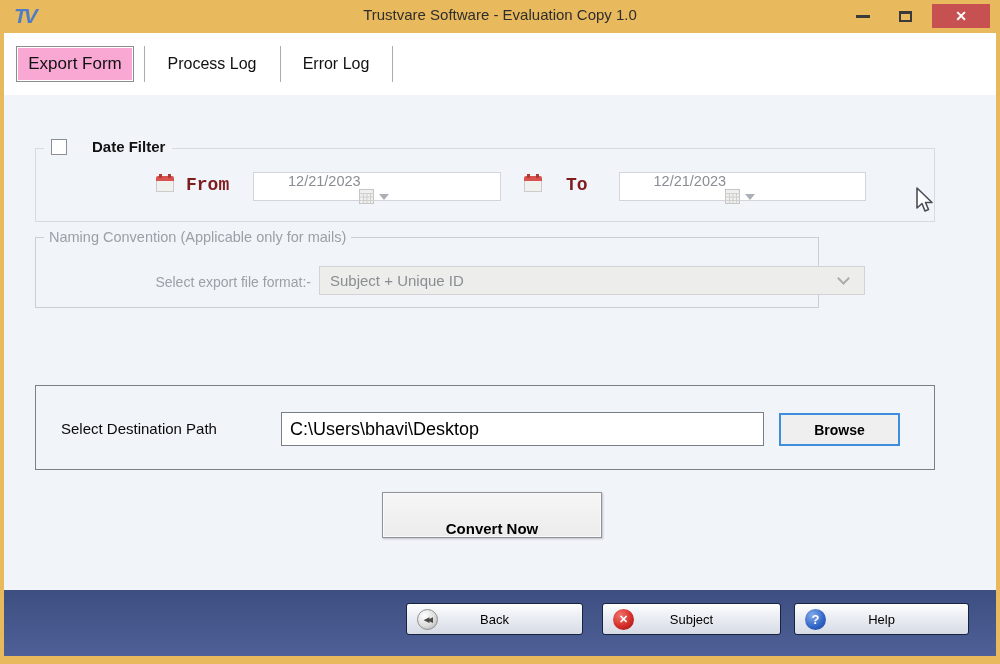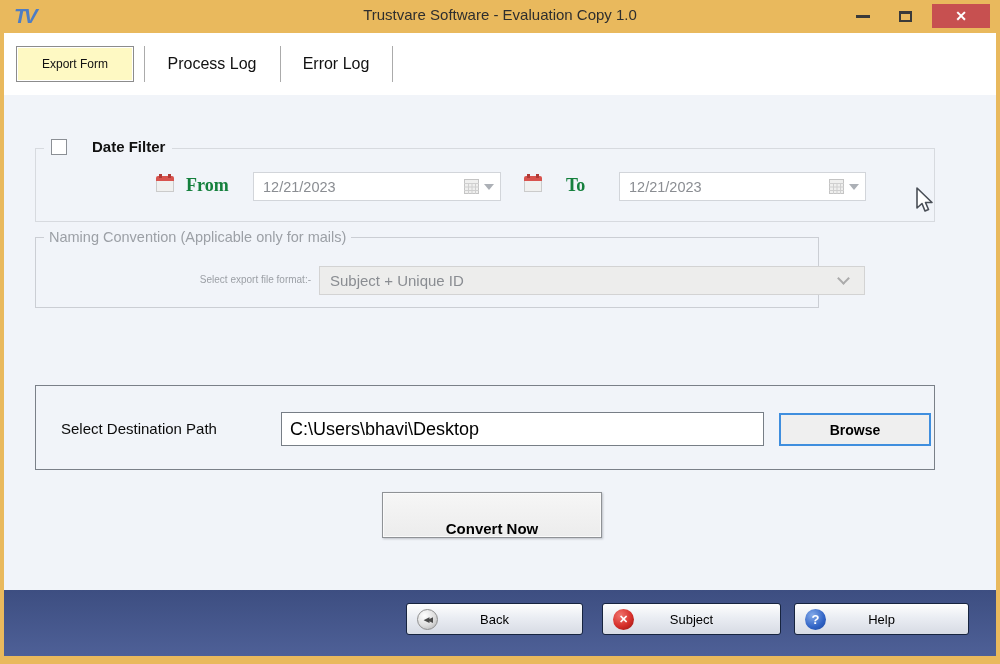--- a/index.html
+++ b/index.html
@@ -31,24 +31,24 @@
     color:#FFFFFF; font-size:14px; font-weight:bold;
   }
   
   .body {
     position:absolute; top:33px; left:4px; right:4px; bottom:8px;
     background:#F1F4F9; display:flex; flex-direction:column;
   }
   .tabstrip { height:62px; background:#FFFFFF; position:relative; flex:none; }
   .tab-active {
     position:absolute; left:12px; top:13px; width:118px; height:36px;
-    background:#fef9c3; border:1px solid #8C8C8C;
+    background:#f9a8d4; border:1px solid #8C8C8C;
     box-shadow:inset 0 0 0 1px #FFFFFF;
     display:flex; align-items:center; justify-content:center;
-    font-size:12px; color:#111;
+    font-size:17px; color:#111;
   }
   .tab {
     position:absolute; top:13px; height:36px;
     display:flex; align-items:center; justify-content:center;
     font-size:16px; color:#111;
   }
   .tab-2 { left:146px; width:124px; }
   .tab-3 { left:282px; width:100px; }
   .tabsep { position:absolute; top:13px; width:1px; height:36px; background:#ABABAB; }
   .sep-1 { left:140px; } .sep-2 { left:276px; } .sep-3 { left:388px; }
@@ -72,42 +72,42 @@
 
   
   .cal-icon { position:absolute; width:18px; height:16px; }
   .cal-top { height:5px; background:#D8534E; border-radius:2px 2px 0 0; position:relative; }
   .cal-top::before, .cal-top::after {
     content:""; position:absolute; top:-2px; width:3px; height:4px; background:#B03A36;
   }
   .cal-top::before { left:3px; } .cal-top::after { right:3px; }
   .cal-body { height:11px; background:#F0F0EF; border:1px solid #CBCBCB; border-top:none; }
   .cal-1 { left:120px; top:27px; } .cal-2 { left:488px; top:27px; }
-  .date-word { position:absolute; font-family:Liberation Serif, serif; font-size:18px; font-weight:600; color:#15803d; }
+  .date-word { position:absolute; font-family:Liberation Mono, monospace; font-size:18px; font-weight:600; color:#7f1d1d; }
   .word-from { left:150px; top:26px; }
   .word-to { left:530px; top:26px; }
   .datepicker {
     position:absolute; top:23px; width:248px; height:29px;
     background:#FFFFFF; border:1px solid #D2D5DA;
-    display:flex; align-items:center;
+    display:flex; align-items:center;flex-direction:column;
   }
   .dp-from { left:217px; } .dp-to { left:583px; width:247px; }
   .datepicker input {
     flex:1; border:none; outline:none; background:transparent;
     font-size:14.5px; color:#8A8D92; padding-left:9px;
     font-family:"Liberation Sans", sans-serif; min-width:0;
   }
   .dp-icons { display:flex; align-items:center; gap:5px; padding-right:6px; }
   .grid-icon { width:15px; height:15px; display:block; }
   .tri-down { width:0; height:0; border-left:5px solid transparent; border-right:5px solid transparent; border-top:6px solid #ACB0B6; }
 
   
   .fmt-label {
     position:absolute; left:40px; top:36px; width:235px; text-align:right;
-    font-size:10px; color:#9CA0A6;
+    font-size:14px; color:#9CA0A6;
   }
   .fmt-select {
     position:absolute; left:283px; top:28px; width:546px; height:29px;
     background:#EDEDEC; border:1px solid #D3D3D3;
     display:flex; align-items:center;
   }
   .fmt-select .val { flex:1; padding-left:10px; font-size:15px; color:#8A8D92; }
   .chev { width:9px; height:9px; border-right:2px solid #ABABAB; border-bottom:2px solid #ABABAB; transform:rotate(45deg); margin-right:16px; margin-top:-4px; }
 
   
@@ -116,21 +116,21 @@
     border:1px solid #7A8088; background:#F1F4F9;
   }
   .dest-label { position:absolute; left:25px; top:34px; font-size:15px; color:#0B0B0B; }
   .dest-input {
     position:absolute; left:245px; top:26px; width:483px; height:34px;
     border:1px solid #777E86; background:#FFFFFF;
     font-size:18px; color:#000; padding-left:8px;
     font-family:"Liberation Sans", sans-serif; outline:none;
   }
   .browse-btn {
-    position:absolute; left:743px; top:27px; width:152px; height:33px;
+    position:absolute; left:743px; top:27px; width:121px; height:33px;
     background:#EFEFEF; border:2px solid #3F8EDE;
     font-size:14px; font-weight:bold; color:#000;
     display:flex; align-items:center; justify-content:center;
     font-family:"Liberation Sans", sans-serif; cursor:default;
   }
   
   .convert-btn {
     position:absolute; left:378px; top:397px; width:220px; height:46px;
     background:linear-gradient(#F6F6F6,#ECECEC);
     border:1px solid #8F9296;

